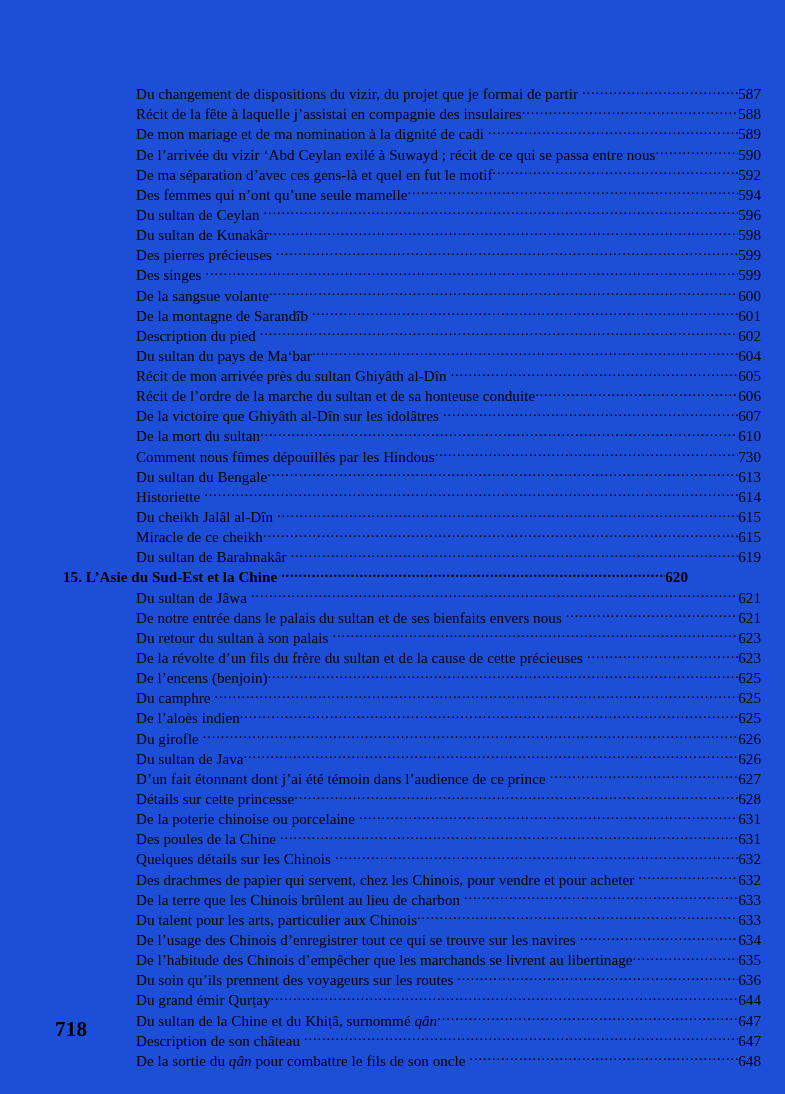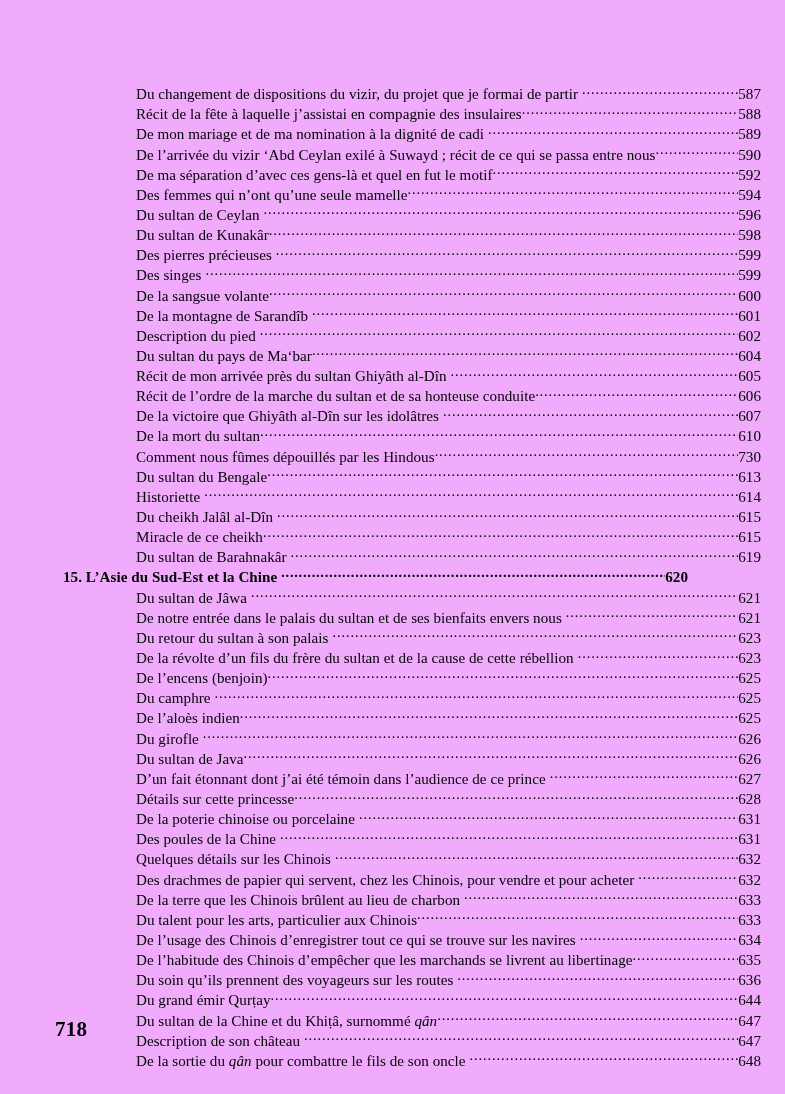--- a/index.html
+++ b/index.html
@@ -16,21 +16,21 @@
     color: #000000;
     overflow: hidden;
   }
 
   .page {
     position: absolute;
     left: 0;
     top: 0;
     width: 785px;
     height: 1094px;
-    background: #f0abfc;
+    background: #1d4ed8;
   }
 
   .toc {
     position: absolute;
     left: 63px;
     top: 84px;
     width: 625px;
   }
 
   
@@ -246,21 +246,21 @@
         <span class="entry-title loose">De notre entrée dans le palais du sultan et de ses bienfaits envers nous</span>
         <span class="entry-leader"></span>
         <span class="entry-page">621</span>
       </div>
       <div class="toc-entry level-item">
         <span class="entry-title loose">Du retour du sultan à son palais</span>
         <span class="entry-leader"></span>
         <span class="entry-page">623</span>
       </div>
       <div class="toc-entry level-item">
-        <span class="entry-title loose">De la révolte d’un fils du frère du sultan et de la cause de cette rébellion</span>
+        <span class="entry-title loose">De la révolte d’un fils du frère du sultan et de la cause de cette précieuses</span>
         <span class="entry-leader"></span>
         <span class="entry-page">623</span>
       </div>
       <div class="toc-entry level-item">
         <span class="entry-title tight">De l’encens (benjoin)</span>
         <span class="entry-leader"></span>
         <span class="entry-page">625</span>
       </div>
       <div class="toc-entry level-item">
         <span class="entry-title loose">Du camphre</span>

